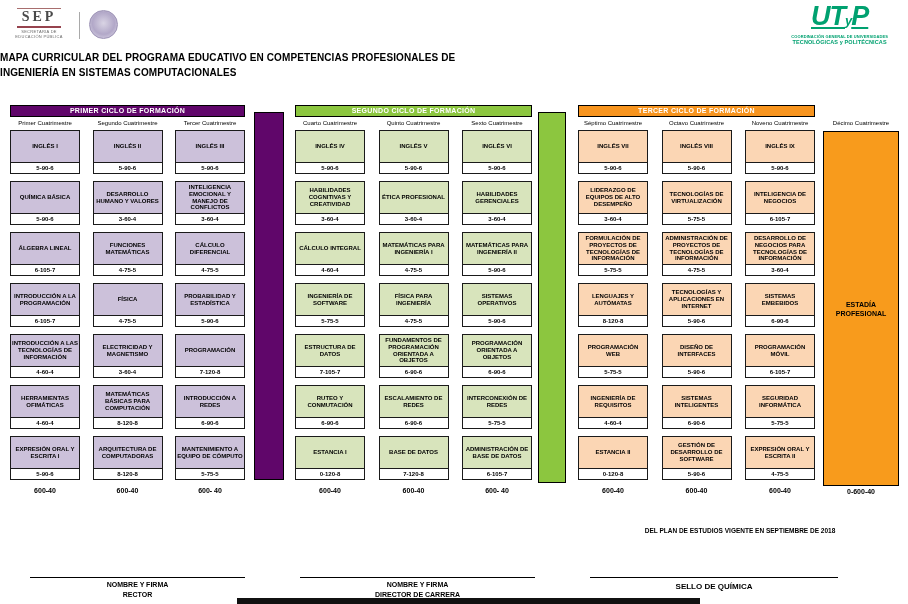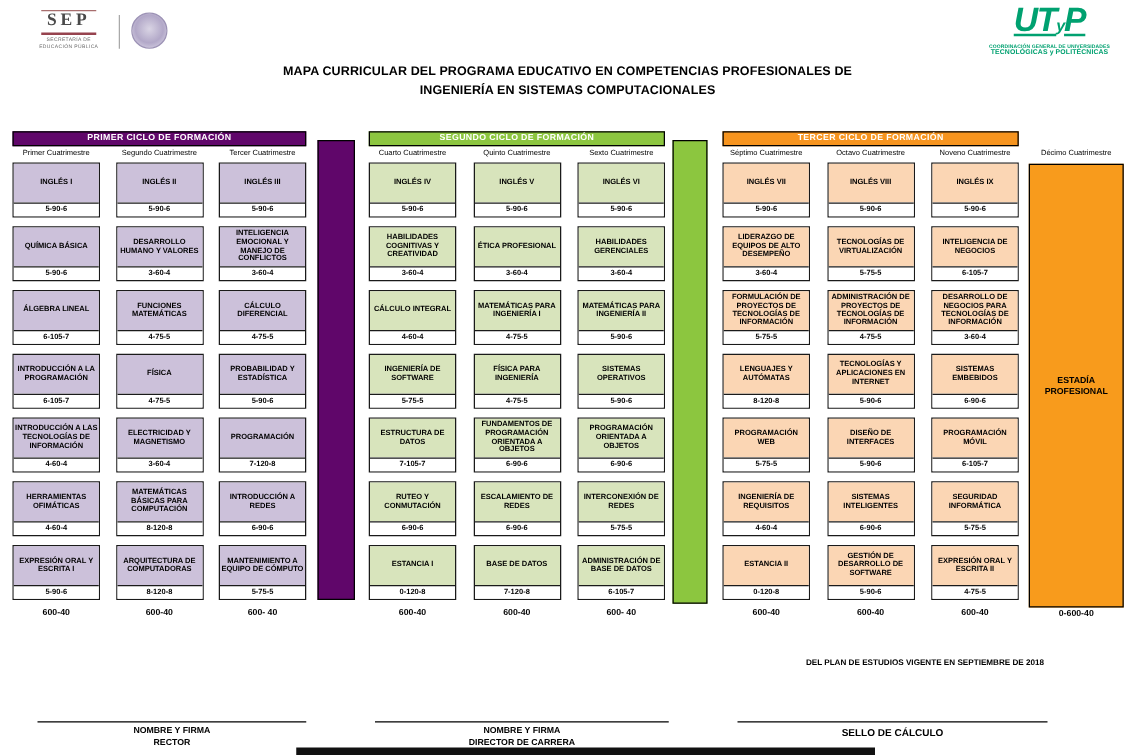--- a/index.html
+++ b/index.html
@@ -1,38 +1,38 @@
 <!DOCTYPE html>
 <html><head>
 <meta charset="utf-8">
 <style>
   * { margin:0; padding:0; box-sizing:border-box; }
   html,body { background:#ffffff; }
   body { width:908px; height:604px; font-family:"Liberation Sans", sans-serif; color:#000; }
   .page { position:relative; width:908px; height:604px; background:#fff; overflow:hidden; }
 
   
-  .sep-logo { position:absolute; left:26px; top:8px; display:flex; align-items:flex-end; }
+  .sep-logo { position:absolute; left:10px; top:8px; display:flex; align-items:flex-end; }
   .sep-text-block { display:flex; flex-direction:column; align-items:center; }
   .sep-text { font-family:"Liberation Serif", serif; font-size:14px; font-weight:bold; letter-spacing:3px;
               color:#4a4a4a; border-top:1px solid #a86e6e; border-bottom:2px solid #96434e; padding:0 5px 1px 5px; }
   .sep-sub { font-size:4px; color:#6a6a6a; text-align:center; margin-top:2px; line-height:4.6px; width:58px; letter-spacing:0.3px; }
   .sep-divider { width:1px; height:27px; background:#a9a9a9; margin:2px 9px 0 11px; }
   .sep-emblem { width:29px; height:29px; border-radius:50%; border:1px solid #9c92b5; margin-top:1px;
                 background:radial-gradient(circle at 50% 45%, #d9d4e4 0%, #b2a8c8 55%, #e4e0ee 100%); }
 
   .utp-logo { position:absolute; right:20px; top:4px; text-align:center; }
   .utp-glyph { font-style:italic; font-weight:bold; line-height:24px; letter-spacing:-1px; }
   .utp-glyph .big { font-size:27px;text-decoration:underline; }
   .utp-glyph .small { font-size:13px; }
   .utp-sub { font-weight:bold; margin-top:1px; }
   .utp-sub .l1 { font-size:4px; letter-spacing:0.1px; }
   .utp-sub .l2 { font-size:5.5px; letter-spacing:0.1px; }
 
-  .title { position:absolute; left:0; right:0; top:51px; text-align:center; font-weight:bold;
+  .title { position:absolute; left:0; right:0; top:51px; text-align:left; font-weight:bold;
            font-size:10px; line-height:14.5px; letter-spacing:0.1px; }
 
   
   .cycle { position:absolute; top:105px; }
   .cycle-1 { left:10px;  width:235px; }
   .cycle-2 { left:295px; width:237px; }
   .cycle-3 { left:578px; width:237px; }
   .cycle-header { height:12px; border:1px solid #000; color:#fff; font-weight:bold; font-size:7px;
                   text-align:center; line-height:10.5px; letter-spacing:0.3px; }
   .columns { display:flex; justify-content:space-between; margin-top:1px; }
@@ -425,17 +425,17 @@
     <div class="sig-label">NOMBRE Y FIRMA</div>
     <div class="sig-label">RECTOR</div>
   </div>
   <div class="sig sig-2">
     <div class="sig-line"></div>
     <div class="sig-label">NOMBRE Y FIRMA</div>
     <div class="sig-label">DIRECTOR DE CARRERA</div>
   </div>
   <div class="sig sig-3">
     <div class="sig-line"></div>
-    <div class="sig-label">SELLO DE CÁLCULO</div>
+    <div class="sig-label">SELLO DE QUÍMICA</div>
   </div>
 
   <div class="bottom-bar"></div>
 </div>
 
 </body></html>

